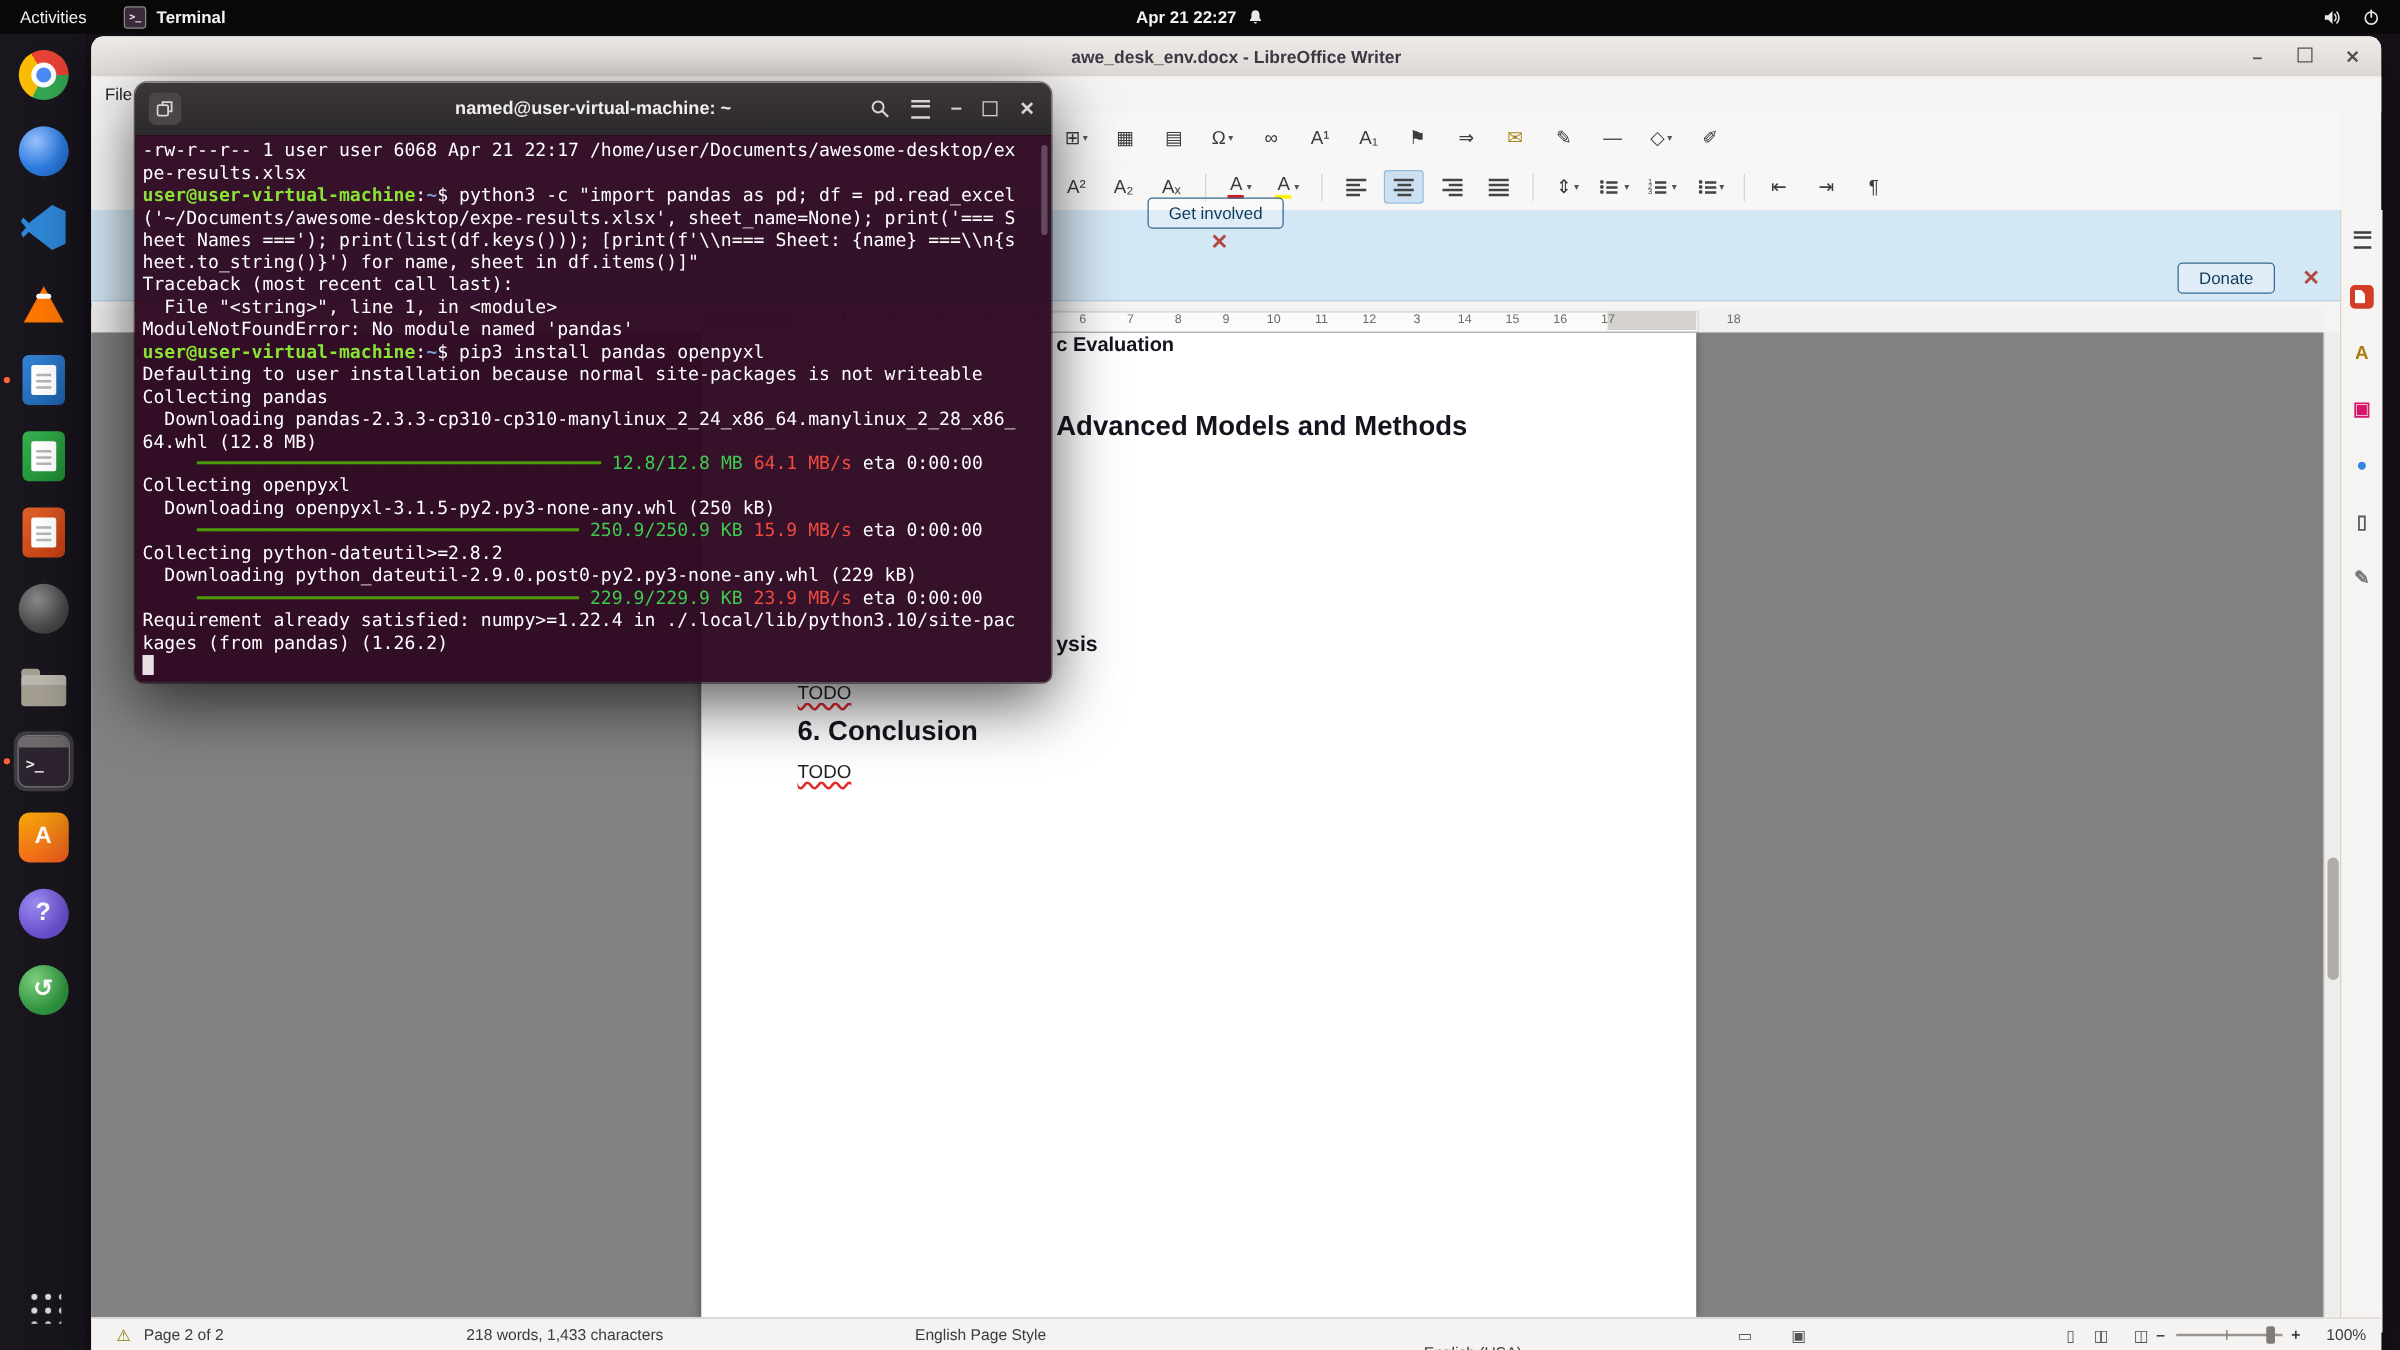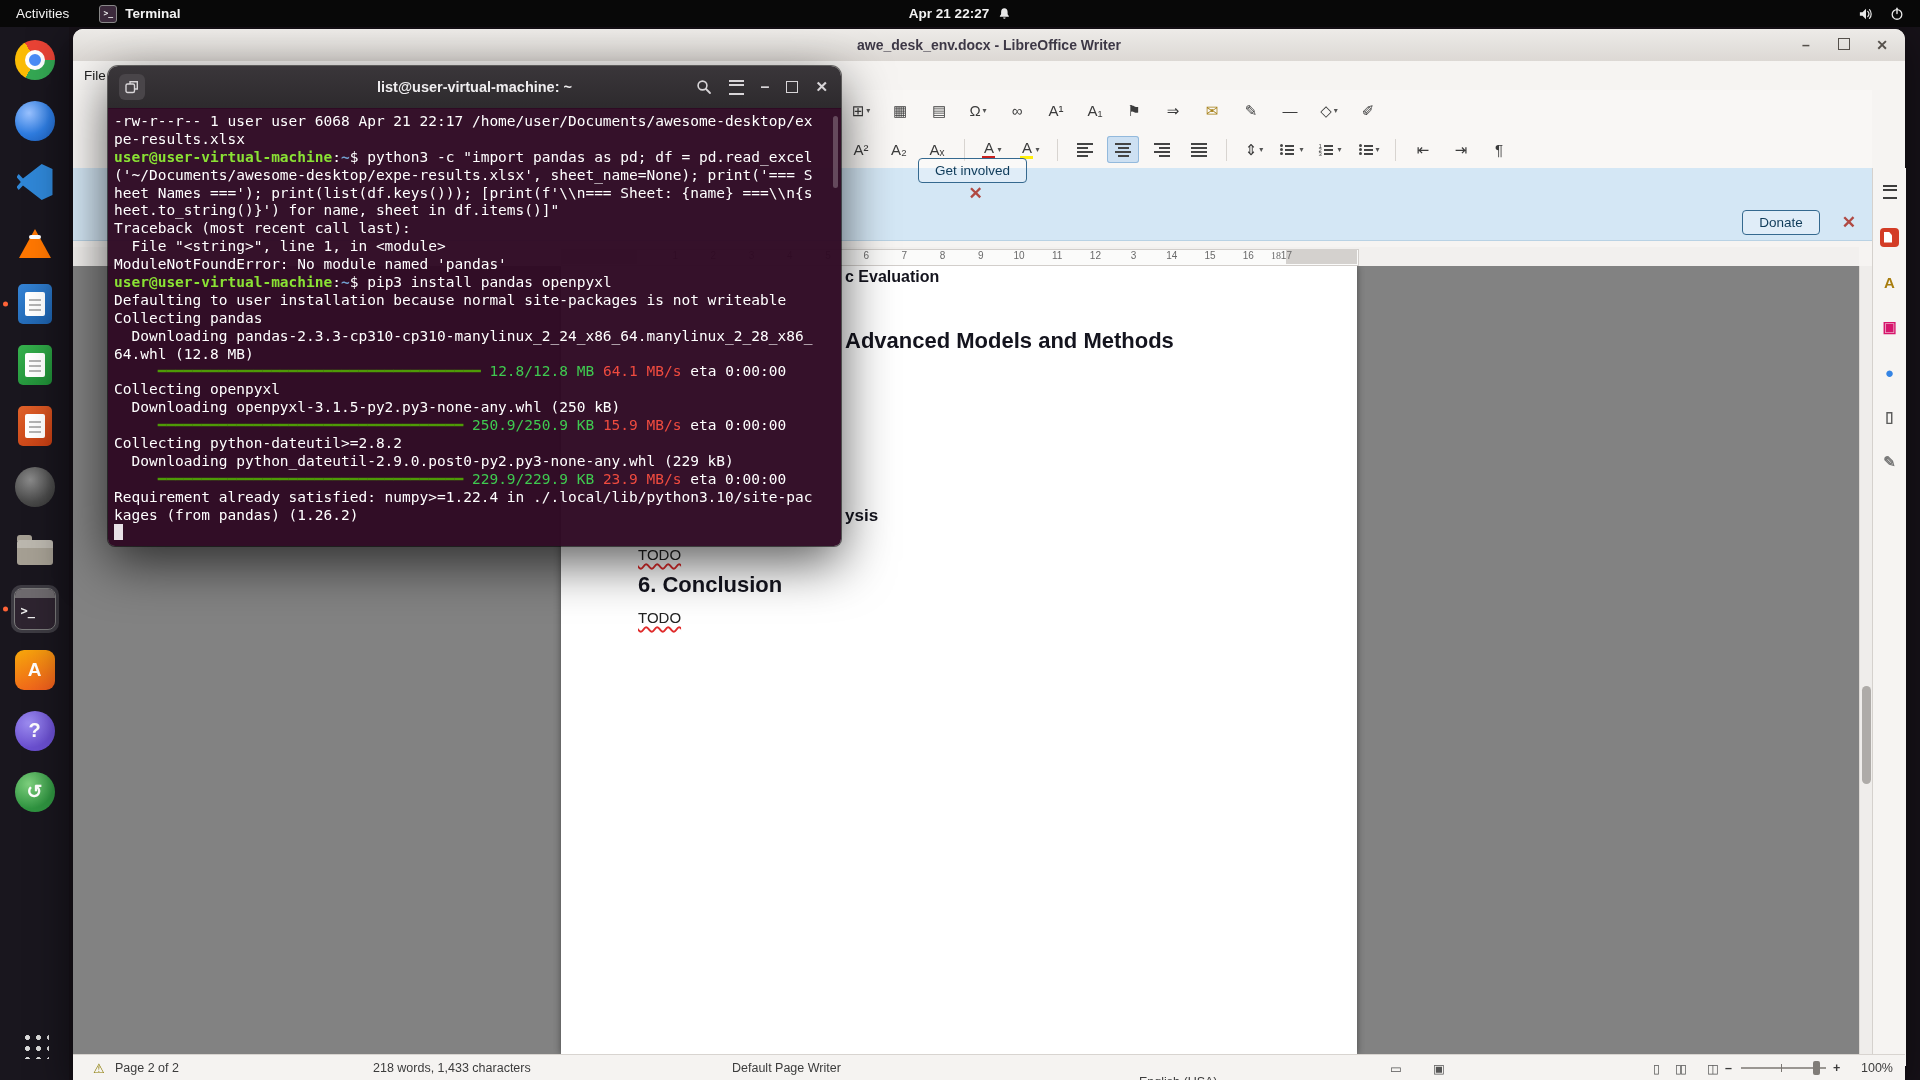--- a/index.html
+++ b/index.html
@@ -506,21 +506,21 @@
       <span class="ruler-num" style="left: 869.6px;">8</span>
       <span class="ruler-num" style="left: 907.8px;">9</span>
       <span class="ruler-num" style="left: 946px;">10</span>
       <span class="ruler-num" style="left: 984.2px;">11</span>
       <span class="ruler-num" style="left: 1022.4px;">12</span>
       <span class="ruler-num" style="left: 1060.6px;">3</span>
       <span class="ruler-num" style="left: 1098.8px;">14</span>
       <span class="ruler-num" style="left: 1137px;">15</span>
       <span class="ruler-num" style="left: 1175.2px;">16</span>
       <span class="ruler-num" style="left: 1213.4px;">17</span>
-      <span class="ruler-num" style="left: 1203px; font-family: Liberation Serif, serif;">18</span>
+      <span class="ruler-num" style="left: 1314px;">18</span>
     </div>
 
   <div class="w-docarea">
     <div class="doc-page">
       <div class="frag f-eval">c Evaluation</div>
       <div class="frag f-adv">Advanced Models and Methods</div>
       <div class="frag f-ysis">ysis</div>
       <div class="frag f-todo1 spell">TODO</div>
       <div class="frag f-concl">6. Conclusion</div>
       <div class="frag f-todo2 spell">TODO</div>
@@ -542,21 +542,21 @@
       <span class="ss-item" style="color: rgb(214, 21, 108);">▣</span>
       <span class="ss-item" style="color: rgb(53, 132, 228);">●</span>
       <span class="ss-item" style="color: rgb(92, 92, 92);">▯</span>
       <span class="ss-item" style="color: rgb(119, 119, 119);">✎</span>
     </div>
 
   <div class="w-statusbar">
     <span class="sbx sb-warn">⚠</span>
     <span class="sbx sb-page">Page 2 of 2</span>
     <span class="sbx sb-words">218 words, 1,433 characters</span>
-    <span class="sbx sb-style">Default Page Writer</span>
+    <span class="sbx sb-style">English Page Style</span>
     <span class="sbx sb-lang">English (USA)</span>
     <span class="sbx sb-sel">▭</span>
     <span class="sbx sb-chg">▣</span>
     <span class="sbx sb-v1">▯</span>
     <span class="sbx sb-v2">▯▯</span>
     <span class="sbx sb-v3">◫</span>
     <span class="sbx sb-minus">–</span>
     <span class="sbx sb-ztrack"></span>
     <span class="sbx sb-ztick"></span>
     <span class="sbx sb-zthumb"></span>
@@ -566,21 +566,21 @@
 </div>
 
 <div class="win-term">
   <div class="t-header">
     <span class="t-newtab">
       <svg width="14" height="14" viewBox="0 0 14 14">
         <rect x="1" y="4" width="8.5" height="8.5" rx="1.5" fill="none" stroke="#d8d5d8" stroke-width="1.4"></rect>
         <path d="M5 4V1.7h7.3V9H10" fill="none" stroke="#d8d5d8" stroke-width="1.4"></path>
       </svg>
     </span>
-    <span>list@user-virtual-machine: ~</span>
+    <span>named@user-virtual-machine: ~</span>
     <span class="t-hright">
       <svg width="16" height="16" viewBox="0 0 16 16">
         <circle cx="6.5" cy="6.5" r="4.4" fill="none" stroke="#d8d5d8" stroke-width="1.6"></circle>
         <path d="M10 10l4 4" stroke="#d8d5d8" stroke-width="1.8" stroke-linecap="round"></path>
       </svg>
       <span class="t-ham"></span>
       <span class="t-min">–</span>
       <span class="t-max"></span>
       <span class="t-close">✕</span>
     </span>

